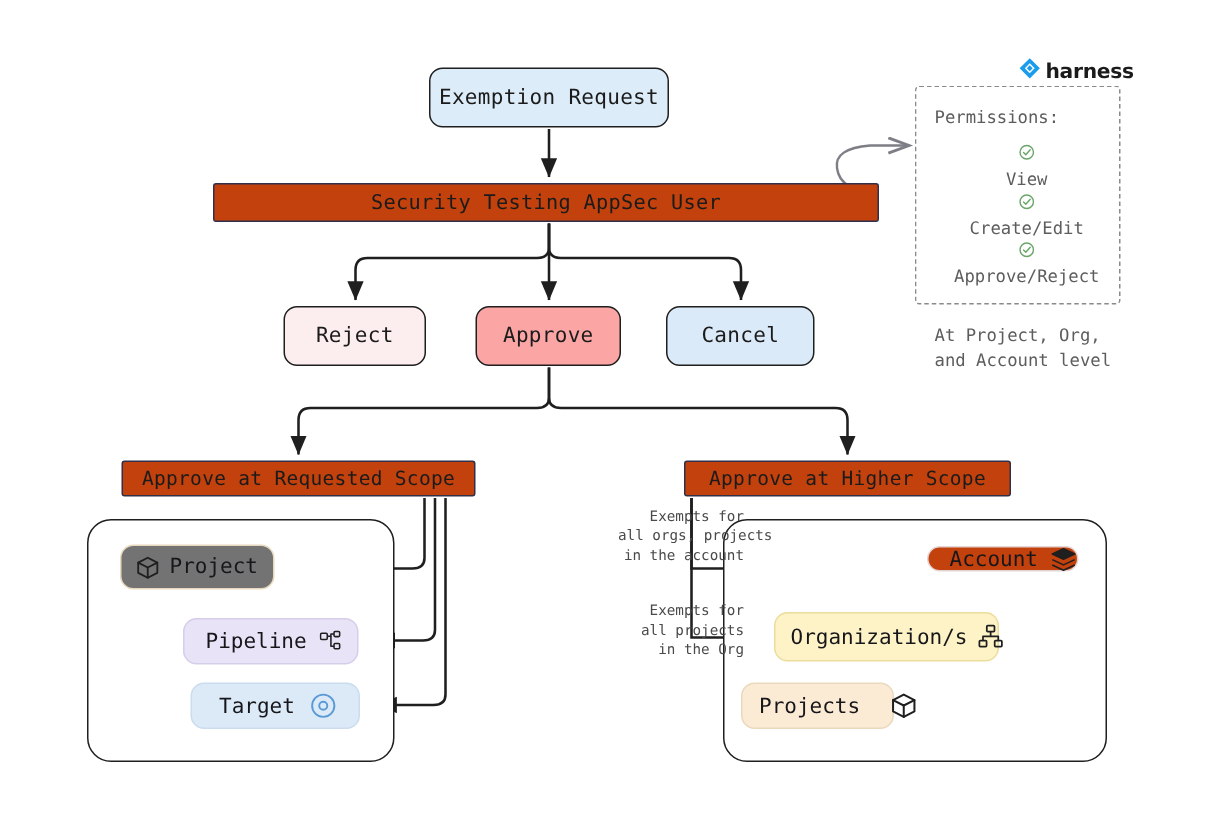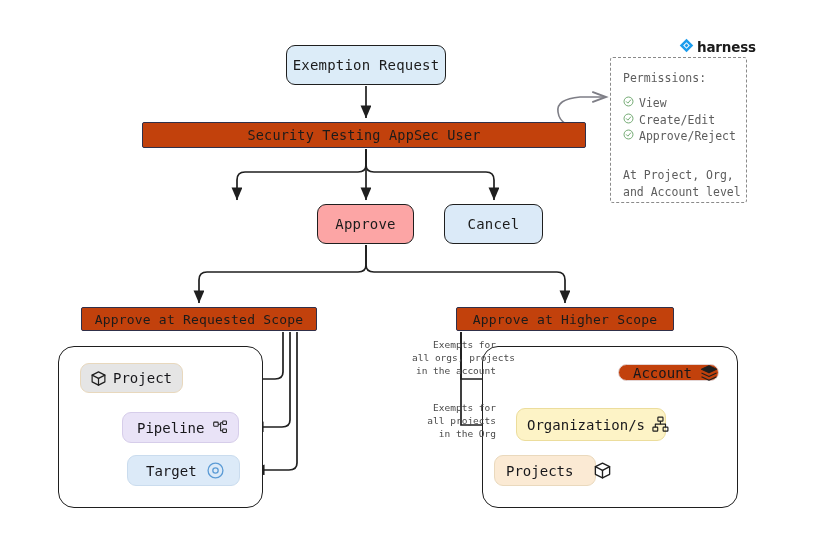--- a/index.html
+++ b/index.html
@@ -61,21 +61,21 @@
     border:1.3px solid #c9c3d6;
     border-radius:9px;
     display:flex;align-items:center;
     font-size:14px;
     color:#17171b;
     white-space:nowrap;
   }
   .leaf .lbl{line-height:1;}
   .leaf .ico{display:inline-flex;align-items:center;justify-content:center;}
 
-  #leaf-project{left:80px;top:363px;width:103px;height:30px;background:#e5e5e5;border-color:#e8d8bd;
+  #leaf-project{left:80px;top:363px;width:103px;height:30px;background:#737373;border-color:#e8d8bd;
     padding-left:9px;gap:6px;}
   #leaf-pipeline{left:122px;top:412px;width:117px;height:31px;background:#e9e3f7;border-color:#d6cdea;
     padding-left:14px;gap:9px;}
   #leaf-target{left:127px;top:455px;width:113px;height:31px;background:#dceaf8;border-color:#cadcee;
     padding-left:18px;gap:9px;}
 
   #leaf-account{left:618px;top:364px;width:101px;height:17px;background:#c2410c;border-color:#e3d5d5;
     padding-left:14px;gap:8px;}
   #leaf-organizations{left:516px;top:408px;width:150px;height:33px;background:#fdf3c6;border-color:#ecdd9c;
     padding-left:10px;gap:7px;}
@@ -84,21 +84,21 @@
 
   
   #permissions-panel{
     position:absolute;left:610px;top:57px;width:137px;height:146px;
     border:1.4px dashed #8a8a8a;border-radius:3px;
     box-sizing:border-box;
     padding:12px 0 0 12px;
     color:#5d5d5d;font-size:11.5px;line-height:1.42;
   }
   #permissions-panel .perm-title{margin-bottom:9px;}
-  .perm-row{display:flex;gap:5px;}
+  .perm-row{display:flex;align-items:center;gap:5px;flex-direction:column;}
   .perm-footer{margin-top:23px;}
 
   .check-ico{width:11px;height:11px;flex:0 0 11px;}
 
   
   .edge-note{
     position:absolute;
     color:#4a4a4a;
     font-size:9.5px;
     line-height:1.35;
@@ -168,20 +168,23 @@
   </svg>
 
   <div class="node pill" id="node-exemption-request">
     <span>Exemption Request</span>
   </div>
 
   <div class="node rect" id="node-security-user">
     <span>Security Testing AppSec User</span>
   </div>
 
+  <div class="node pill" id="node-reject">
+    <span>Reject</span>
+  </div>
   <div class="node pill" id="node-approve">
     <span>Approve</span>
   </div>
   <div class="node pill" id="node-cancel">
     <span>Cancel</span>
   </div>
 
   <div class="node rect" id="node-scope-requested">
     <span>Approve at Requested Scope</span>
   </div>

